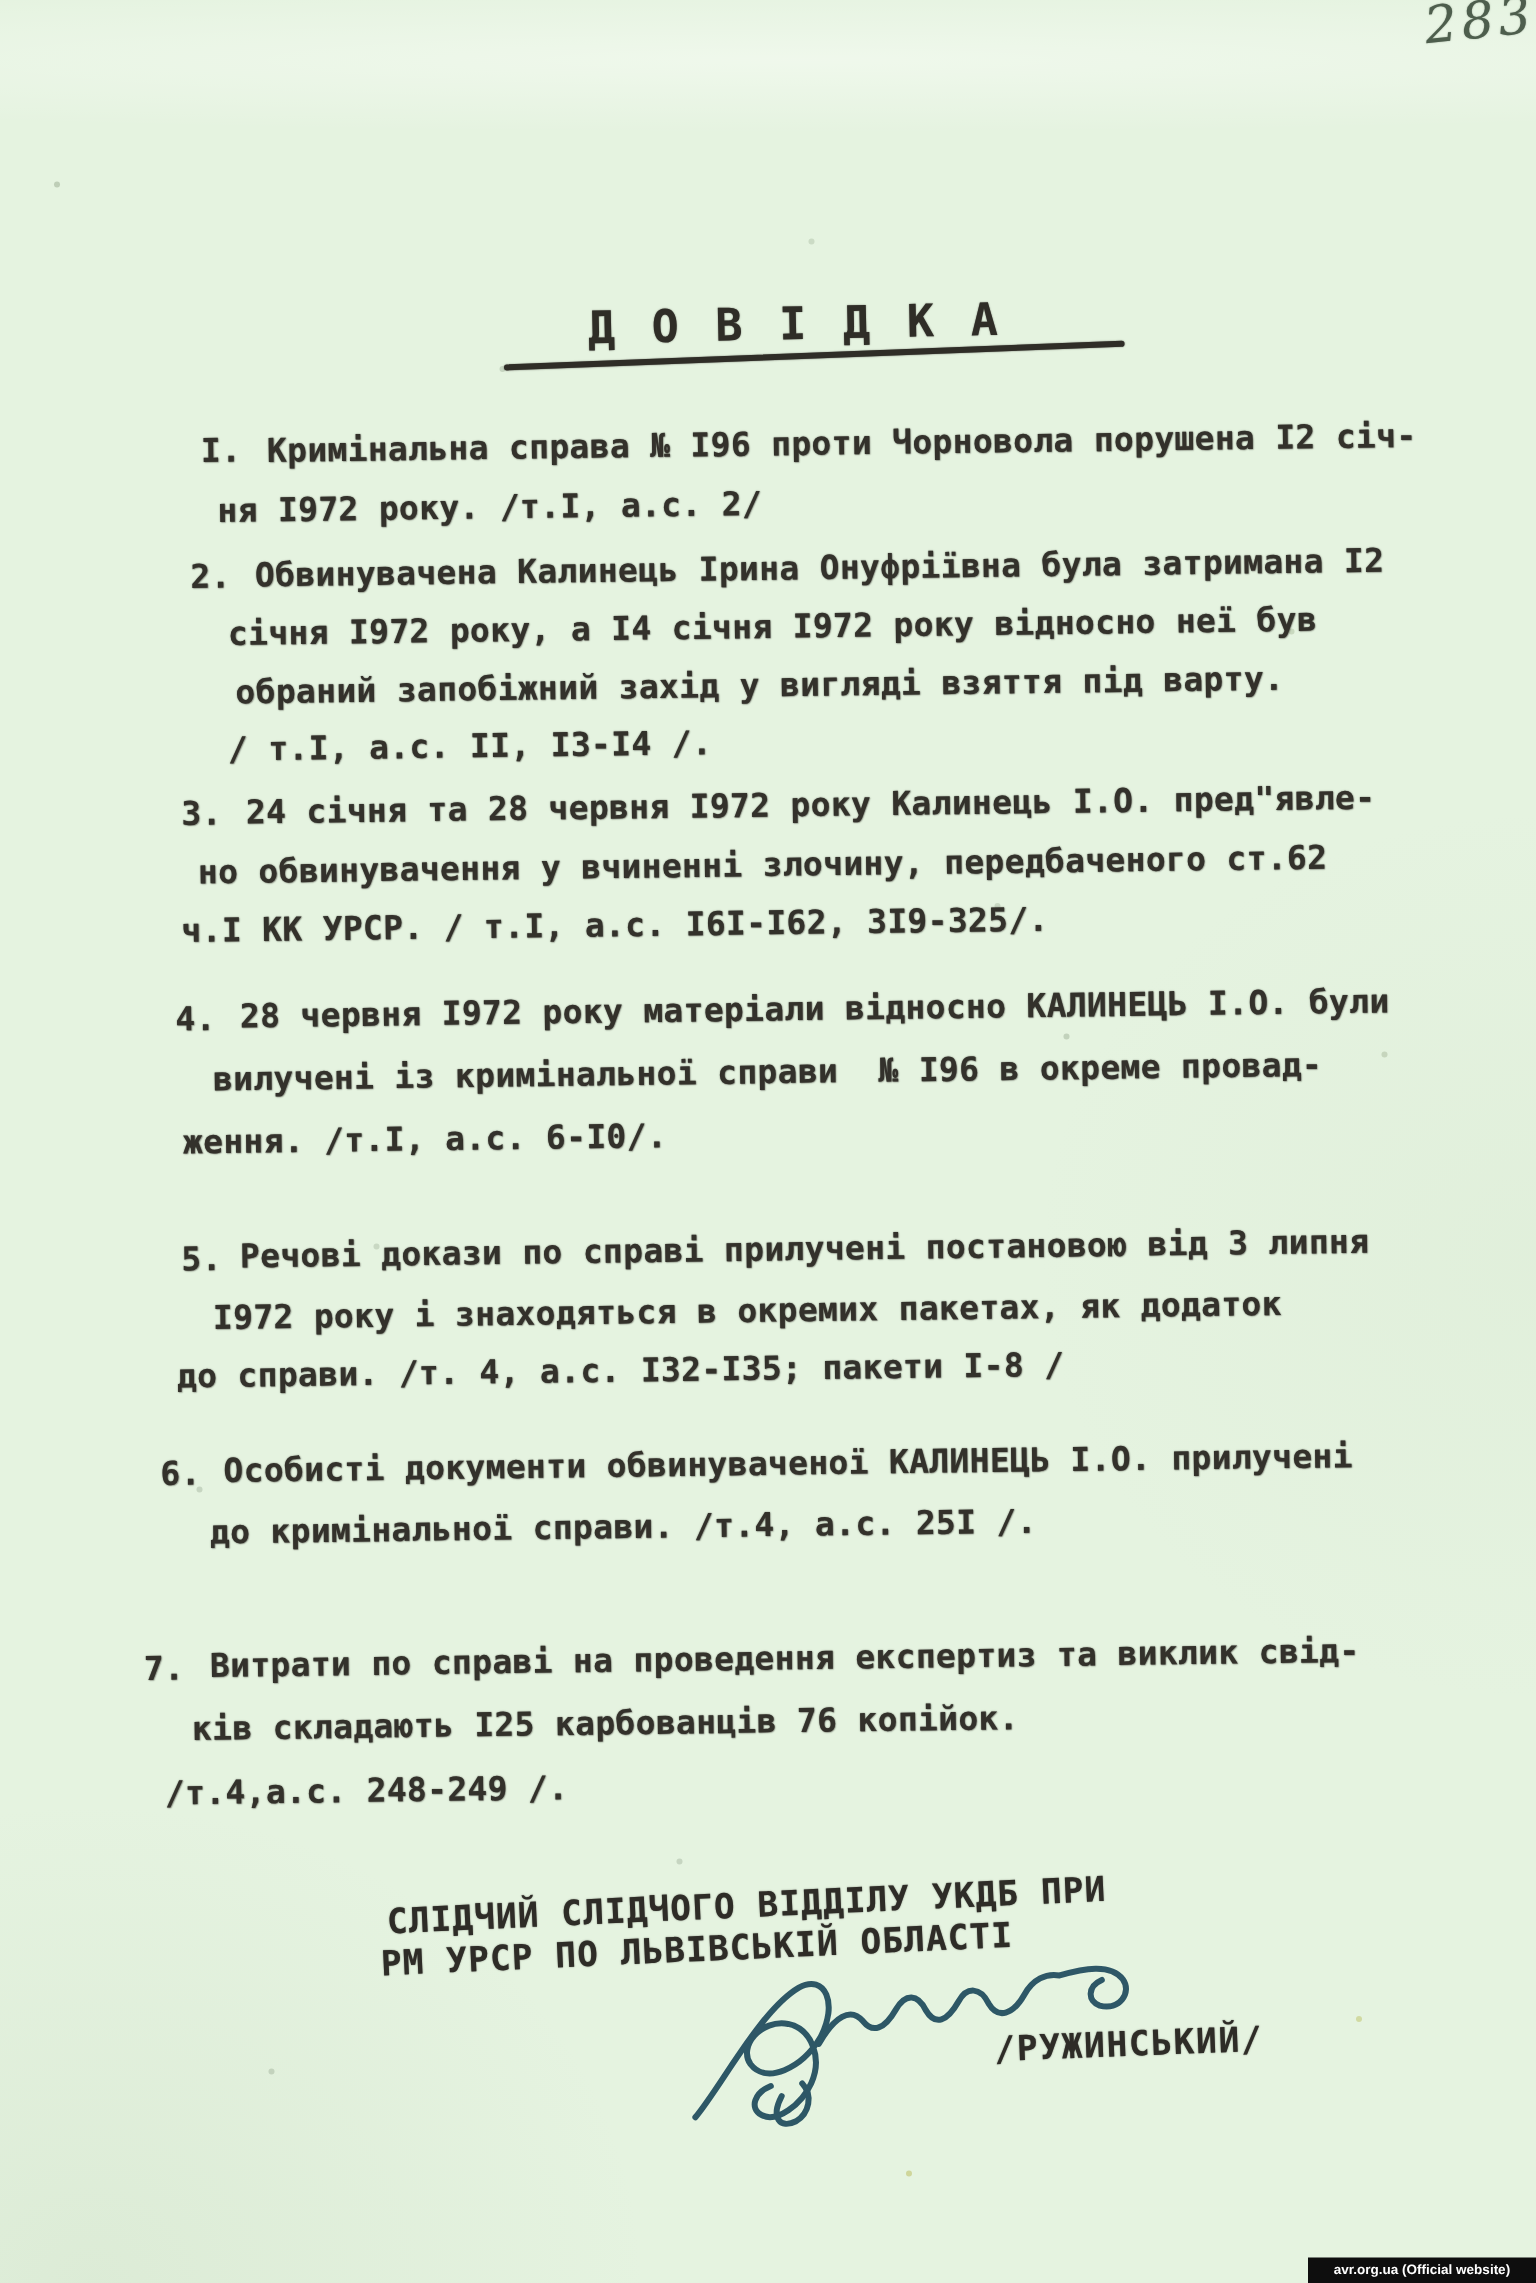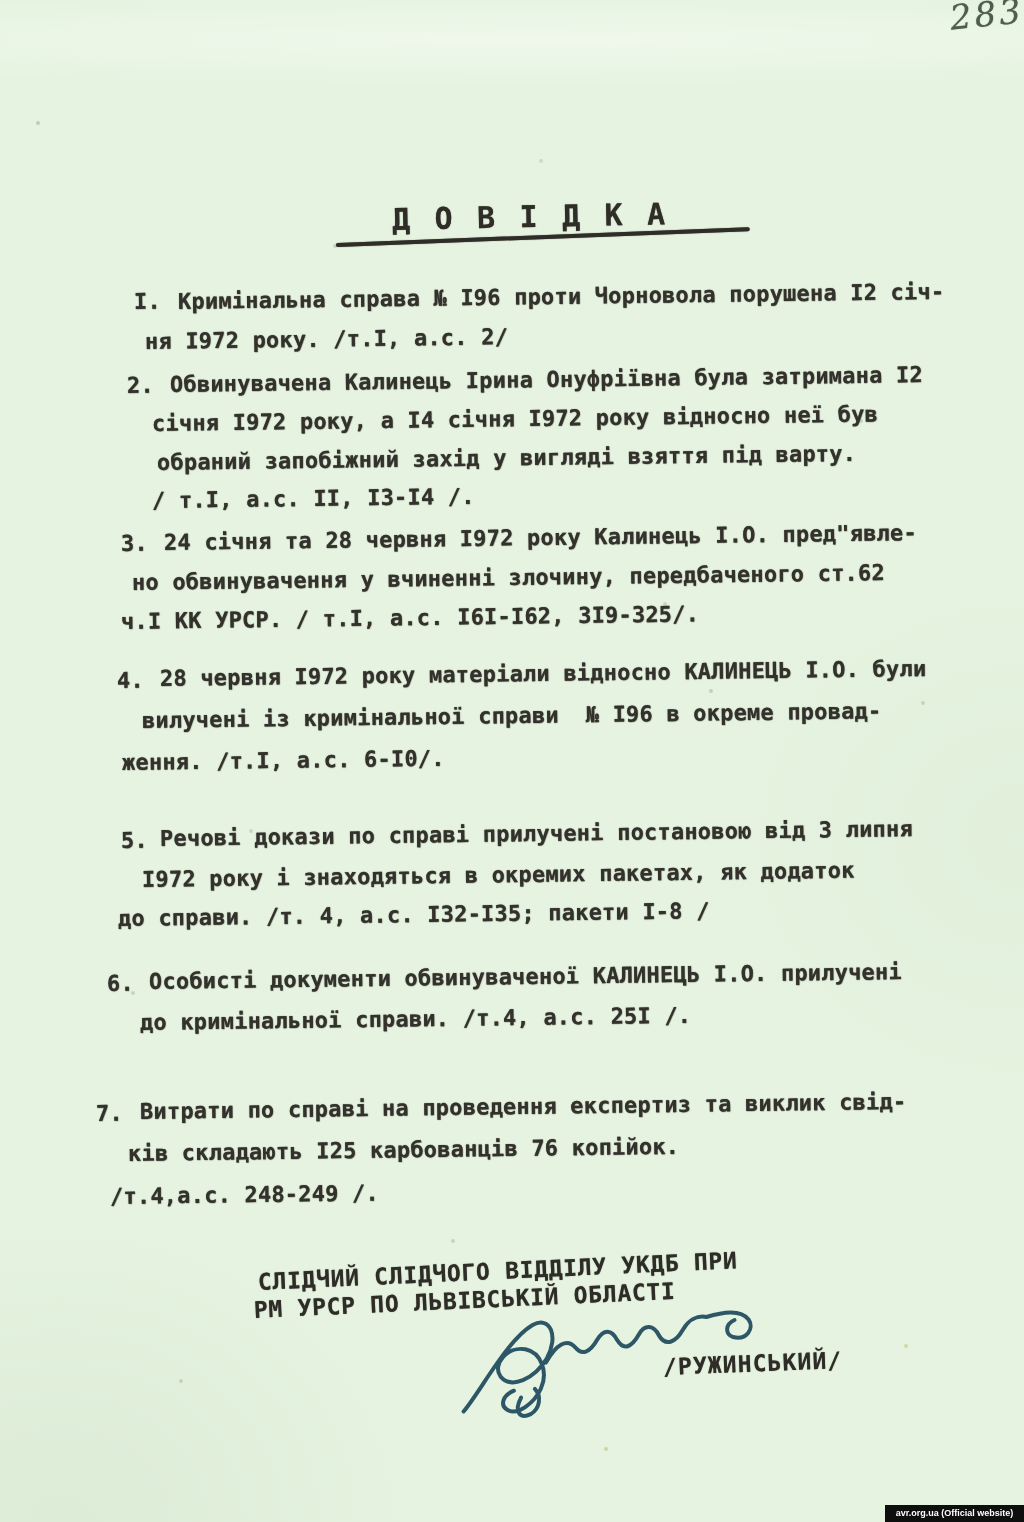--- a/index.html
+++ b/index.html
@@ -57,21 +57,21 @@
   }
   .handwritten-number{
     position:absolute;left:948px;top:0px;
     font: italic 400 34px/1.1 "DejaVu Serif", serif;
     letter-spacing:3px;color:#4e5e4d;
     transform:rotate(-6deg);transform-origin:left top;
     text-shadow:0 0 1px rgba(78,94,77,0.6);
   }
   .signature-svg{position:absolute;left:450px;top:1306px;transform:rotate(-2deg);}
   .watermark{
-    position:absolute;right:0;bottom:0;width:139px;height:17px;
+    position:absolute;right:0;bottom:0;width:152px;height:17px;
     background:#0e0e0e;color:#fff;
     font: bold 9px/17px "Liberation Sans", sans-serif;
     text-align:center;letter-spacing:0px;white-space:nowrap;
   }
   .speckles{
     position:absolute;left:0;top:0;width:2px;height:2px;border-radius:50%;
     background:transparent;
     box-shadow:
       37px 122px 0 1px rgba(90,110,80,0.28),
       334px 245px 0 1px rgba(90,110,80,0.22),

